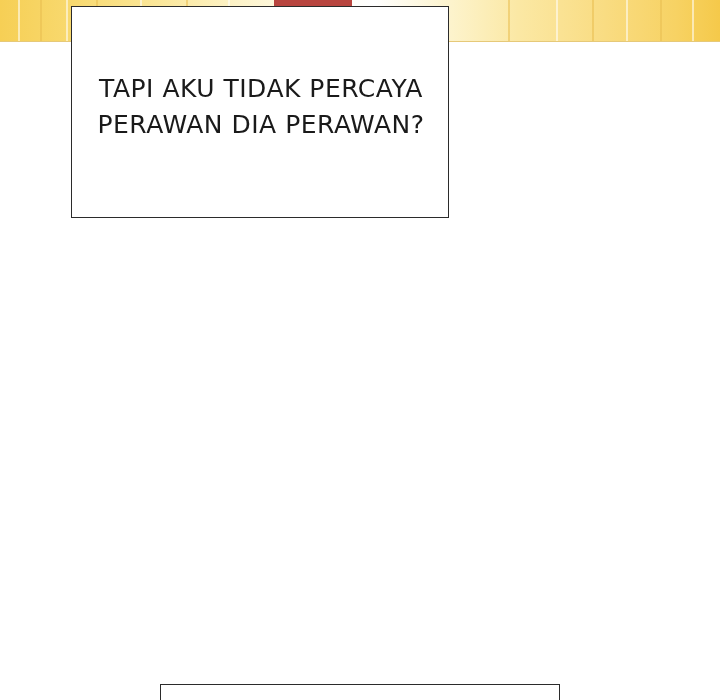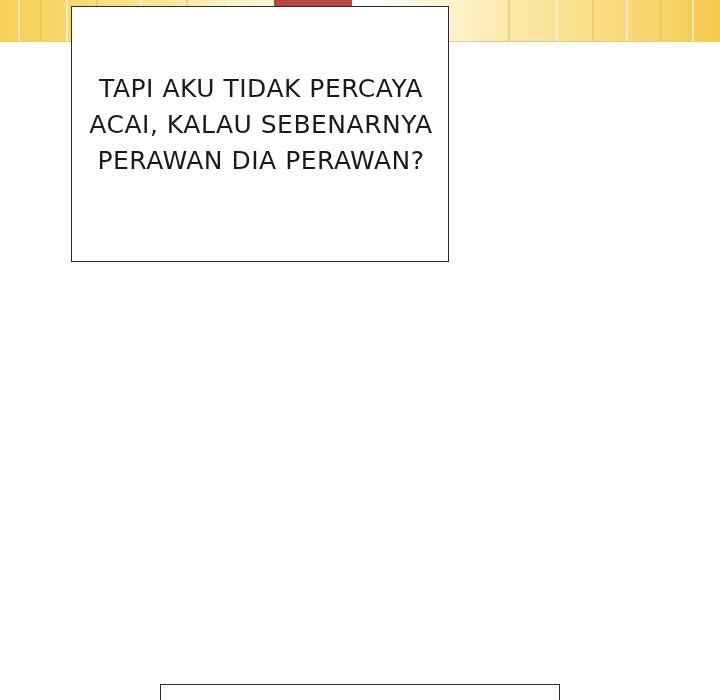--- a/index.html
+++ b/index.html
@@ -84,21 +84,21 @@
     border-radius: 0 0 10px 10px;
     border-bottom: 1px solid #dcbfae;
   }
 
   
   .bubble {
     position: absolute;
     left: 71px;
     top: 6px;
     width: 378px;
-    height: 256px;
+    height: 212px;
     background: #ffffff;
     border: 1px solid #2b2b2b;
     box-sizing: border-box;
   }
   .bubble-text {
     position: absolute;
     left: 0;
     top: 64px;
     width: 378px;
     text-align: center;
@@ -150,20 +150,19 @@
   <div class="band-line"></div>
 
   <div class="top-object">
     <div class="cap"></div>
     <div class="skin"></div>
   </div>
 
   <div class="bubble">
     <div class="bubble-text">
       <span class="line">TAPI AKU TIDAK PERCAYA</span>
-      <span class="line">ACAI, KALAU SEBENARNYA</span>
       <span class="line">PERAWAN DIA PERAWAN?</span>
     </div>
   </div>
 
   <div class="bottom-panel"></div>
 
 </div>
 
 </body></html>

